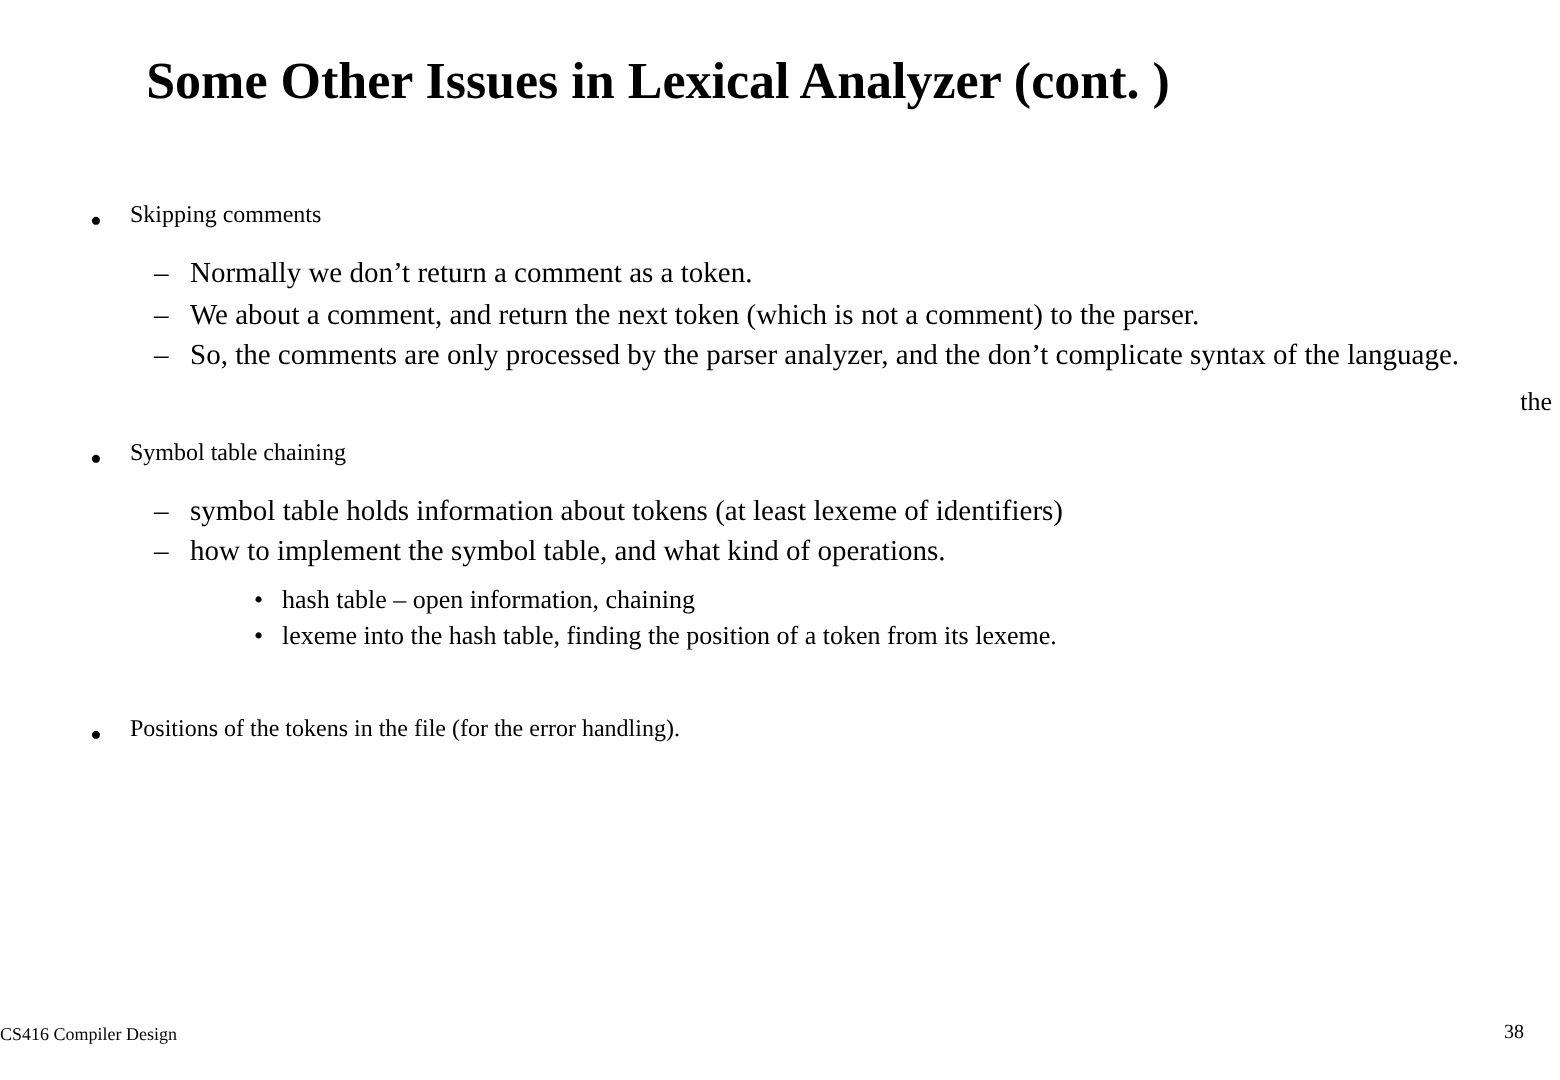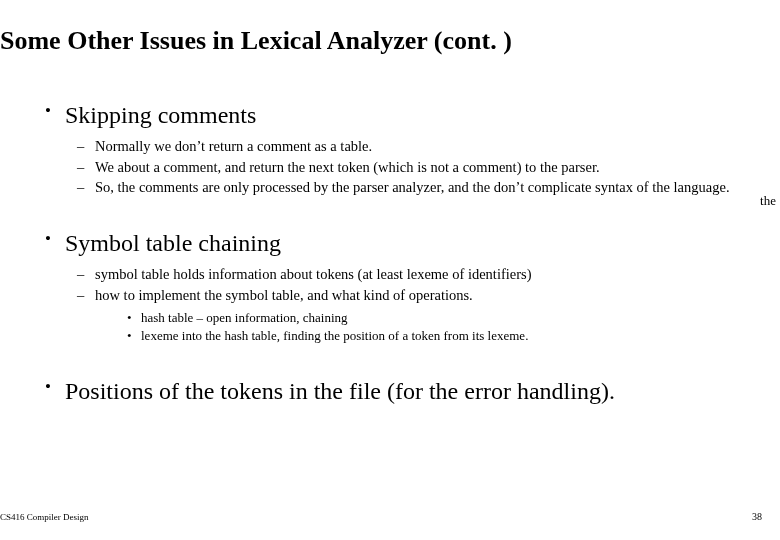--- a/index.html
+++ b/index.html
@@ -17,21 +17,21 @@
     width: 780px;
     height: 540px;
     position: relative;
     box-sizing: border-box;
   }
   .title {
     position: absolute;
     top: 26px;
     left: 0;
     width: 658px;
-    text-align: left;
+    text-align: center;
     font-size: 26px;
     font-weight: bold;
   }
   .content {
     position: absolute;
     top: 100px;
     left: 45px;
     right: 0;
     font-size: 17px;
   }
@@ -48,21 +48,21 @@
     align-items: flex-start;
   }
   .bullet-row .dot {
     width: 20px;
     flex: 0 0 20px;
     font-size: 17px;
     line-height: 1.3;
   }
   .bullet-row .txt {
     flex: 1;
-    font-size: 24px;
+    font-size: 12px;
     line-height: 1.3;
     font-family: Liberation Serif, serif;
   }
   ul.sub1 {
     list-style: none;
     margin: 6px 0 0 0;
     padding: 0 0 0 32px;
     font-size: 14.5px;
   }
   ul.sub1 > li {
@@ -127,21 +127,21 @@
     <ul class="top">
 
       <li>
         <div class="bullet-row">
           <span class="dot">•</span>
           <span class="txt">Skipping comments</span>
         </div>
         <ul class="sub1">
           <li>
             <span class="dash">–</span>
-            <span class="txt">Normally we don’t return a comment as a table.</span>
+            <span class="txt">Normally we don’t return a comment as a token.</span>
           </li>
           <li>
             <span class="dash">–</span>
             <span class="txt">We about a comment, and return the next token (which is not a comment) to the parser.</span>
           </li>
           <li>
             <span class="dash">–</span>
             <span class="txt">So, the comments are only processed by the parser analyzer, and the don’t complicate syntax of the language.</span>
           </li>
         </ul>

